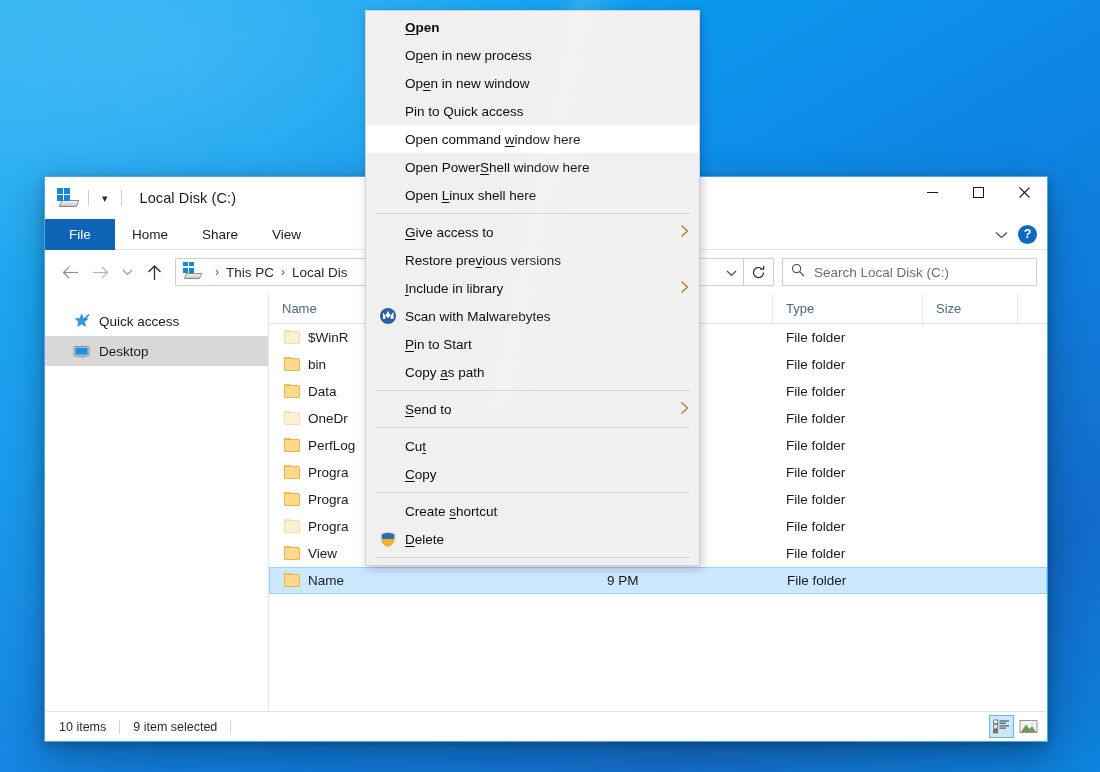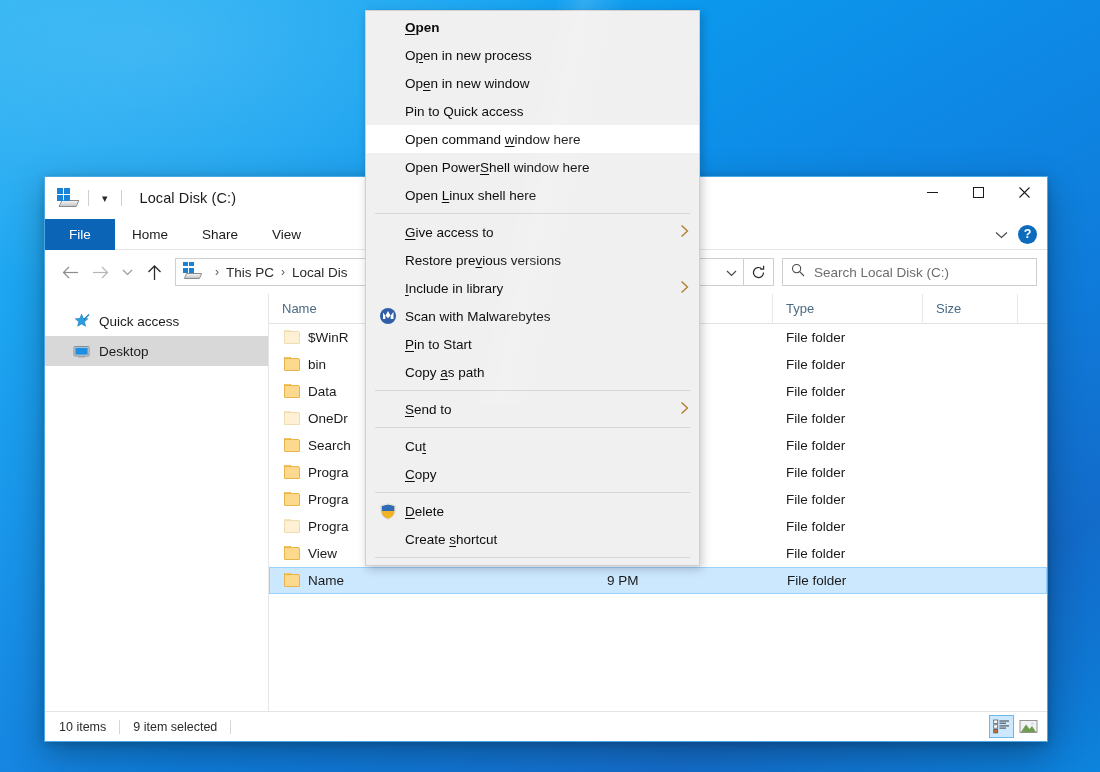--- a/index.html
+++ b/index.html
@@ -501,21 +501,21 @@
               <div class="cell c-date">5:06 PM</div>
               <div class="cell c-type">File folder</div>
               <div class="cell c-size"></div>
             </div>
             <div class="row">
               <div class="cell c-name">
                 <span class="folder">
                   <span class="tab"></span>
                   <span class="back"></span>
                 </span>
-                <span>Search</span>
+                <span>PerfLog</span>
               </div>
               <div class="cell c-date">14 AM</div>
               <div class="cell c-type">File folder</div>
               <div class="cell c-size"></div>
             </div>
             <div class="row">
               <div class="cell c-name">
                 <span class="folder">
                   <span class="tab"></span>
                   <span class="back"></span>
@@ -680,33 +680,33 @@
       <div class="mi">
         <span class="mi-ico"></span>
         <span class="mi-label">Cu<u>t</u></span>
       </div>
       <div class="mi">
         <span class="mi-ico"></span>
         <span class="mi-label"><u>C</u>opy</span>
       </div>
       <div class="msep"></div>
       <div class="mi">
+        <span class="mi-ico"></span>
+        <span class="mi-label">Create <u>s</u>hortcut</span>
+      </div>
+      <div class="mi">
         <span class="mi-ico">
           <svg class="shield" viewBox="0 0 16 17">
             <path d="M8 0.6 L15.2 2.6 V8 C15.2 12.3 11.9 15.3 8 16.4 C4.1 15.3 0.8 12.3 0.8 8 V2.6 Z" fill="#fff"></path>
             <path d="M8 1.4 L14.4 3.1 V8 C14.4 11.9 11.5 14.6 8 15.6 Z" fill="#f0b323"></path>
             <path d="M8 1.4 L1.6 3.1 V8 C1.6 11.9 4.5 14.6 8 15.6 Z" fill="#2f6cb5"></path>
             <path d="M8 1.4 L14.4 3.1 V8 H8 Z" fill="#2f6cb5"></path>
             <path d="M8 8 H14.4 C14.4 11.9 11.5 14.6 8 15.6 Z" fill="#f0b323"></path>
             <path d="M1.6 8 H8 V15.6 C4.5 14.6 1.6 11.9 1.6 8 Z" fill="#f0b323"></path>
             <path d="M8 0.6 L15.2 2.6 V8 C15.2 12.3 11.9 15.3 8 16.4 C4.1 15.3 0.8 12.3 0.8 8 V2.6 Z" fill="none" stroke="#d8d8d8" stroke-width="0.8"></path>
           </svg>
         </span>
         <span class="mi-label"><u>D</u>elete</span>
       </div>
-      <div class="mi">
-        <span class="mi-ico"></span>
-        <span class="mi-label">Create <u>s</u>hortcut</span>
-      </div>
       <div class="msep"></div>
     </div>
 
 </div>
 
 </body></html>

